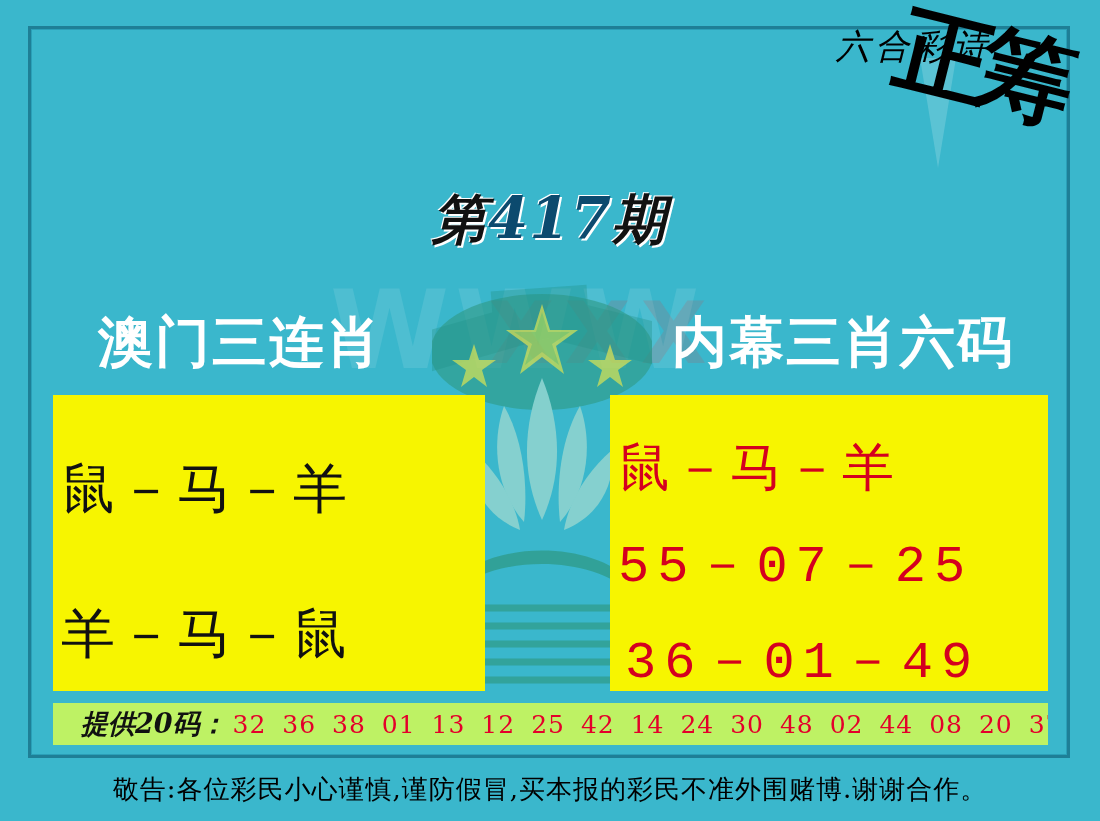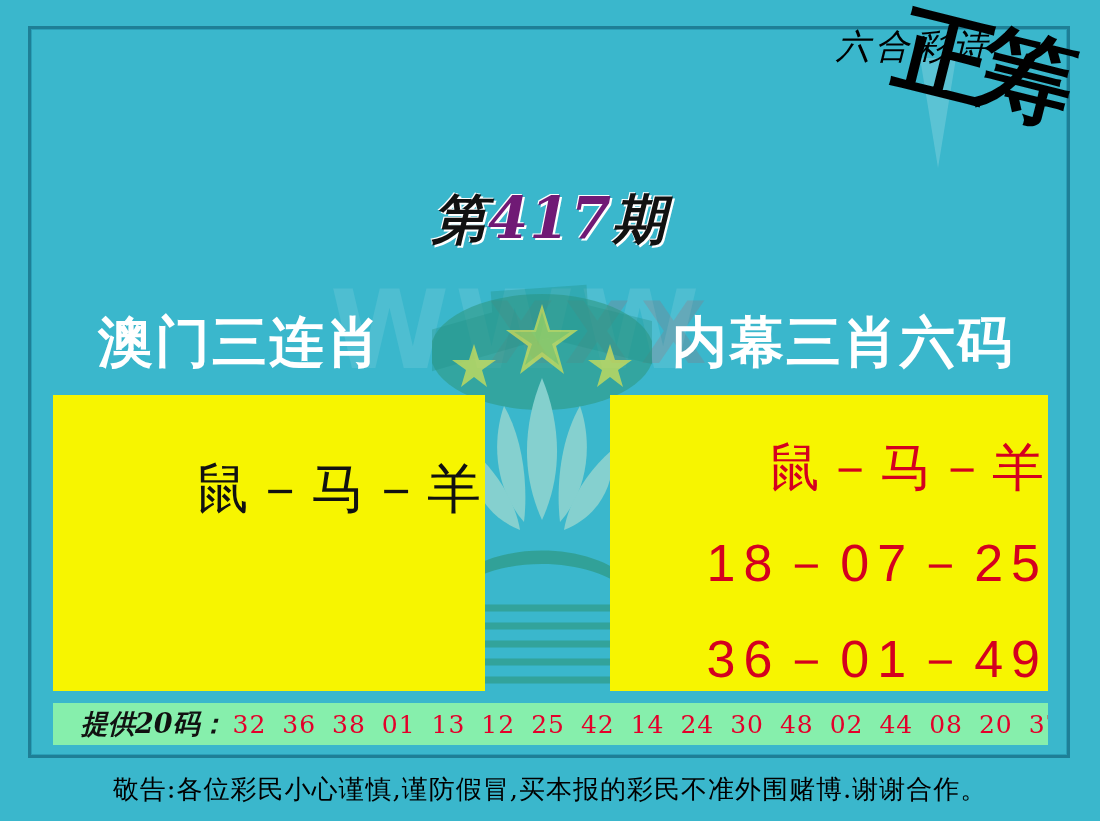--- a/index.html
+++ b/index.html
@@ -153,21 +153,21 @@
     text-align: center;
     font-size: 54px;
     color: #111111;
     font-style: italic;
     font-weight: bold;
     font-family: "DejaVu Serif", "Liberation Serif", serif;
     letter-spacing: 2px;
     text-shadow: 2px 2px 0 #ffffff, -1px -1px 0 #ffffff;
   }
   .issue .num {
-    color: #701a75;
+    color: #0c4a6e;
     font-size: 58px;
     letter-spacing: 1px;
   }
 
   
   .sec-head {
     position: absolute;
     top: 306px;
     font-size: 55px;
     font-weight: bold;
@@ -183,23 +183,24 @@
   .ybox {
     position: absolute;
     background: #f7f500;
     top: 395px;
     height: 296px;
   }
   .ybox.left  { left: 53px;  width: 432px; }
   .ybox.right { left: 610px; width: 438px; }
 
   .ybox .line {
-    text-align: right;
-    font-family: Liberation Sans, sans-serif;
-    white-space: nowrap;
+    text-align: left;
+    font-family: Liberation Mono, monospace;
+    white-space: nowrap;
+    margin-left: 8px;
   }
 
   .ybox.left .line {
     color: #111111;
     font-size: 54px;
     letter-spacing: 4px;
   }
   .ybox.left .line.l1 { margin-top: 58px; }
   .ybox.left .line.l2 { margin-top: 72px; }
 
@@ -212,21 +213,21 @@
   .ybox.right .line.r2 { margin-top: 26px; letter-spacing: 8px; }
   .ybox.right .line.r3 { margin-top: 26px; letter-spacing: 8px; padding-left: 7px; }
 
   
   .strip {
     position: absolute;
     left: 53px;
     top: 703px;
     width: 995px;
     height: 42px;
-    background: #86efac;
+    background: #bef264;
     display: flex;
     align-items: center;
     padding: 0 10px;
     box-sizing: border-box;
     overflow: hidden;
   }
   .strip .label {
     font-size: 27px;
     color: #111111;
     font-weight: bold;
@@ -317,25 +318,26 @@
 
   <div class="issue">
     <span>第</span><span class="num">417</span><span>期</span>
   </div>
 
   <div class="sec-head right">内幕三肖六码</div>
   <div class="sec-head left">澳门三连肖</div>
 
   <div class="ybox left">
     <div class="line l1">鼠－马－羊</div>
+    <div class="line l2">羊－马－鼠</div>
   </div>
 
   <div class="ybox right">
     <div class="line r1">鼠－马－羊</div>
-    <div class="line r2">18－07－25</div>
+    <div class="line r2">55－07－25</div>
     <div class="line r3">36－01－49</div>
   </div>
 
   <div class="strip">
     <span class="label">提供20码：</span>
     <span class="nums">32 36 38 01 13 12 25 42 14 24 30 48 02 44 08 20 37 06 26 18</span>
   </div>
 
   <div class="footer">敬告:各位彩民小心谨慎,谨防假冒,买本报的彩民不准外围赌博.谢谢合作。</div>
 

